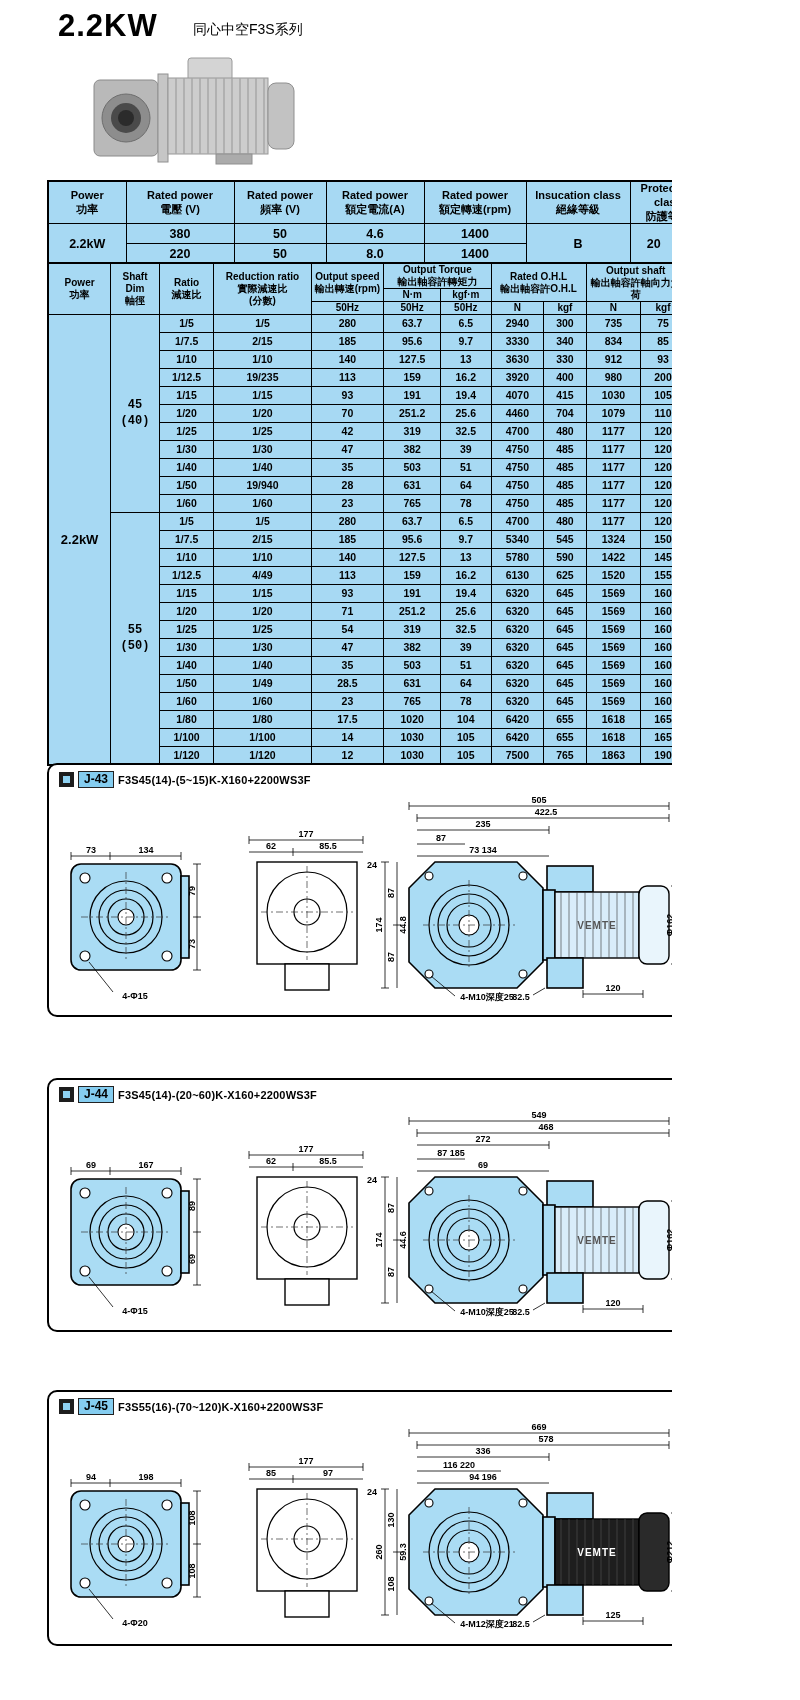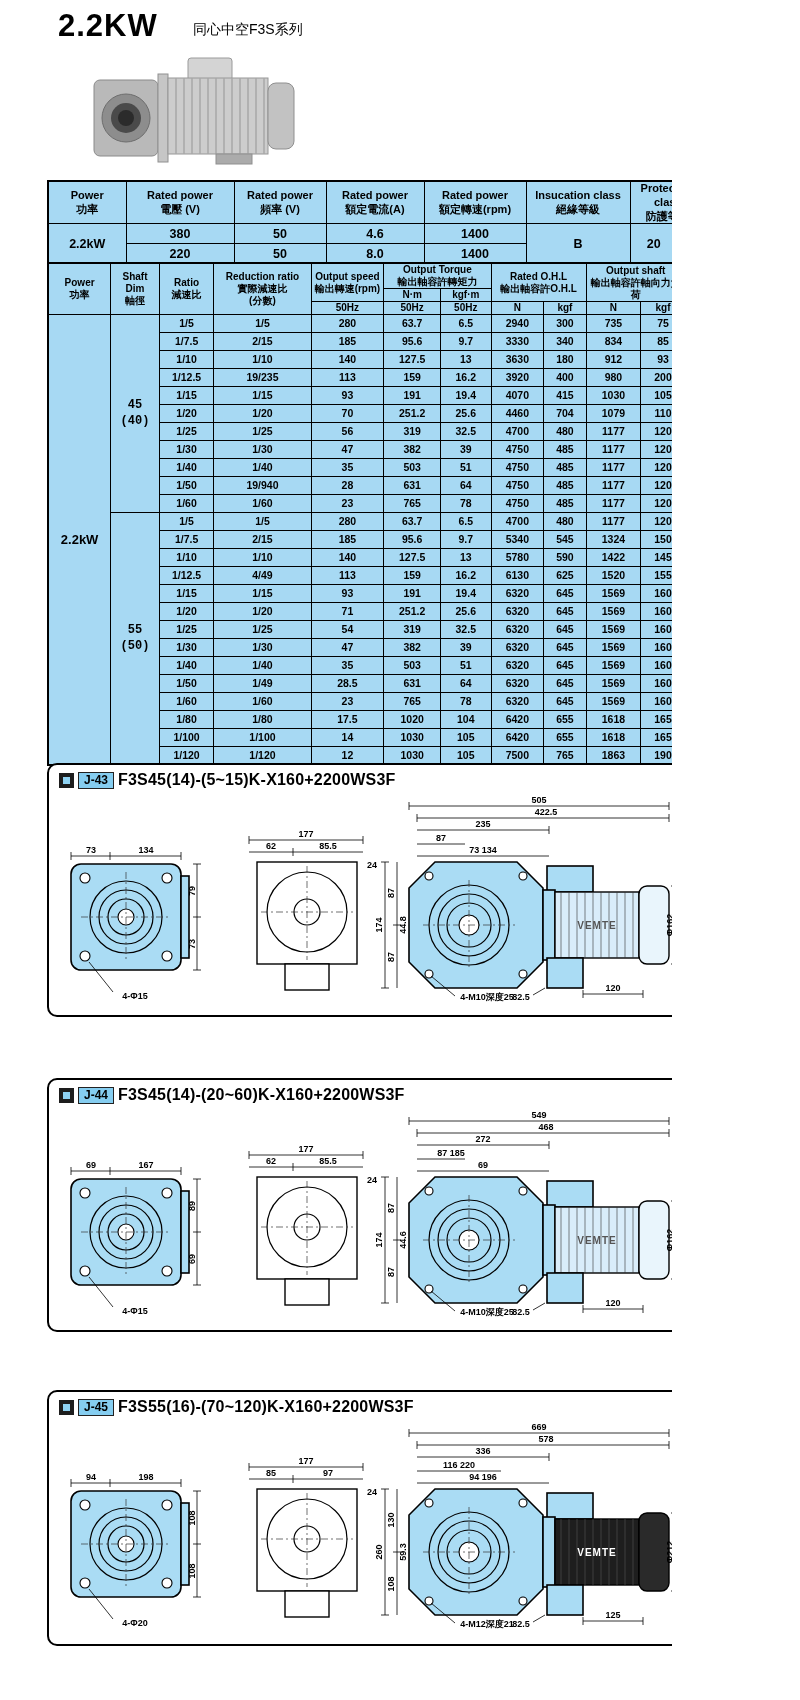--- a/index.html
+++ b/index.html
@@ -23,21 +23,21 @@
   .main .powercell{font-size:13px;}
   .main .shaftcell{font-size:12px;line-height:1.3;font-family:Liberation Mono, monospace;}
   .main .refcell{background:#fff;font-size:12.5px;}
   .prot-gap{display:inline-block;width:14px;}
 
   .draw-box{position:absolute;left:47px;width:643px;height:250px;border:2px solid #000;border-radius:10px;background:#fff;}
   .draw-head{position:absolute;left:10px;top:6px;display:flex;align-items:center;gap:4px;}
   .badge-icon{width:15px;height:15px;background:#1d1d1d;display:inline-flex;align-items:center;justify-content:center;}
   .badge-icon::after{content:"";width:7px;height:7px;background:#8fd2f2;display:block;}
   .badge{background:#85cdf0;border:1px solid #222;font-size:12px;font-weight:bold;padding:0 5px;line-height:15px;}
-  .draw-title{font-size:16px;font-weight:bold;letter-spacing:0.2px;}
+  .draw-title{font-size:11px;font-weight:bold;letter-spacing:0.2px;}
   .draw-svg{position:absolute;left:2px;top:27px;}
 
   .dim{font-size:9px;font-weight:bold;fill:#000;}
   .brand{font-size:10px;font-weight:bold;fill:#555;letter-spacing:1px;}
   .dl{stroke:#000;stroke-width:0.8;}
   .cl{stroke:#333;stroke-width:0.7;stroke-dasharray:7 3 2 3;}
   .blue{fill:#aadcf4;stroke:#000;stroke-width:1.6;}
   .white{fill:#fff;stroke:#000;stroke-width:1.4;}
   .ring{fill:none;stroke:#000;stroke-width:1.2;}
   .hole{fill:#fff;stroke:#000;stroke-width:1.1;}
@@ -228,21 +228,21 @@
           <td>834</td>
           <td>85</td>
         </tr>
         <tr>
           <td>1/10</td>
           <td>1/10</td>
           <td>140</td>
           <td>127.5</td>
           <td>13</td>
           <td>3630</td>
-          <td>180</td>
+          <td>330</td>
           <td>912</td>
           <td>93</td>
         </tr>
         <tr>
           <td>1/12.5</td>
           <td>19/235</td>
           <td>113</td>
           <td>159</td>
           <td>16.2</td>
           <td>3920</td>
@@ -268,21 +268,21 @@
           <td>251.2</td>
           <td>25.6</td>
           <td>4460</td>
           <td>704</td>
           <td>1079</td>
           <td>110</td>
         </tr>
         <tr>
           <td>1/25</td>
           <td>1/25</td>
-          <td>56</td>
+          <td>42</td>
           <td>319</td>
           <td>32.5</td>
           <td>4700</td>
           <td>480</td>
           <td>1177</td>
           <td>120</td>
         </tr>
         <tr>
           <td>1/30</td>
           <td>1/30</td>

